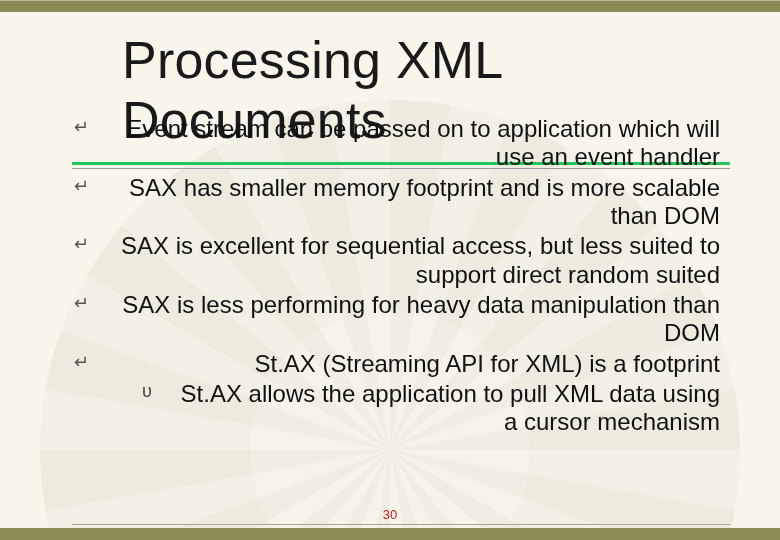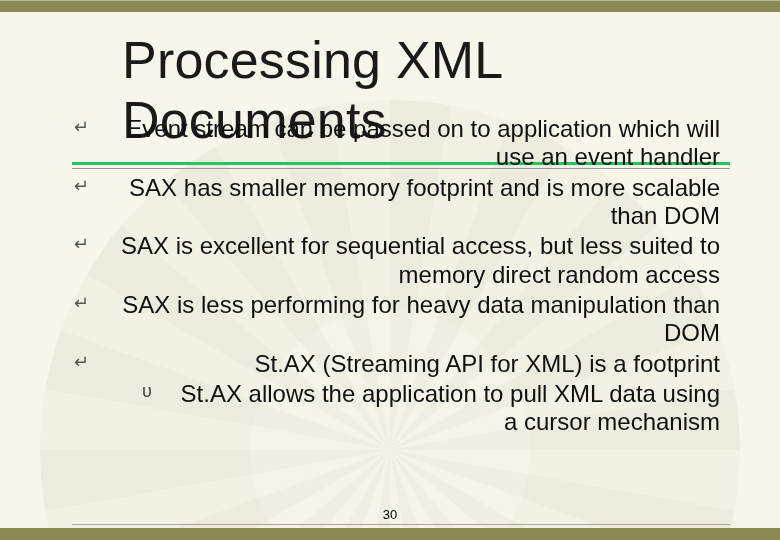--- a/index.html
+++ b/index.html
@@ -104,21 +104,21 @@
     padding-top: 1px;
     color: #444;
     font-size: 18px;
   }
   .page-num {
     position: absolute;
     bottom: 18px;
     left: 50%;
     transform: translateX(-50%);
     font-size: 13px;
-    color: #000000;
+    color: #b91c1c;
   }
   .footer-line {
     position: absolute;
     left: 72px;
     right: 50px;
     bottom: 15px;
     border-bottom: 1px solid #a9a88c;
   }
 </style>
 </head>
@@ -139,21 +139,21 @@
     <div class="bullet-row">
       <span class="arrow">↵</span>
       <span class="bullet-text">Event stream can be passed on to application which will use an event handler</span>
     </div>
     <div class="bullet-row">
       <span class="arrow">↵</span>
       <span class="bullet-text">SAX has smaller memory footprint and is more scalable than DOM</span>
     </div>
     <div class="bullet-row">
       <span class="arrow">↵</span>
-      <span class="bullet-text">SAX is excellent for sequential access, but less suited to memory direct random access</span>
+      <span class="bullet-text">SAX is excellent for sequential access, but less suited to support direct random suited</span>
     </div>
     <div class="bullet-row">
       <span class="arrow">↵</span>
       <span class="bullet-text">SAX is less performing for heavy data manipulation than DOM</span>
     </div>
     <div class="bullet-row">
       <span class="arrow">↵</span>
       <span class="bullet-text">St.AX (Streaming API for XML) is a footprint</span>
     </div>
     <div class="sub-row">

